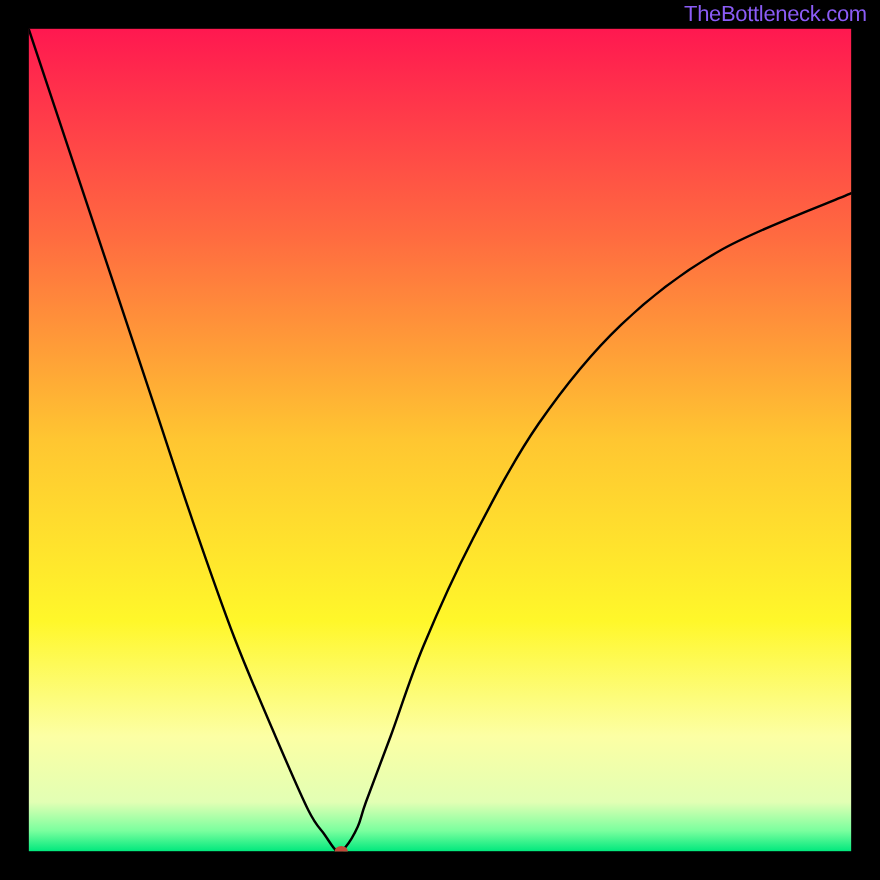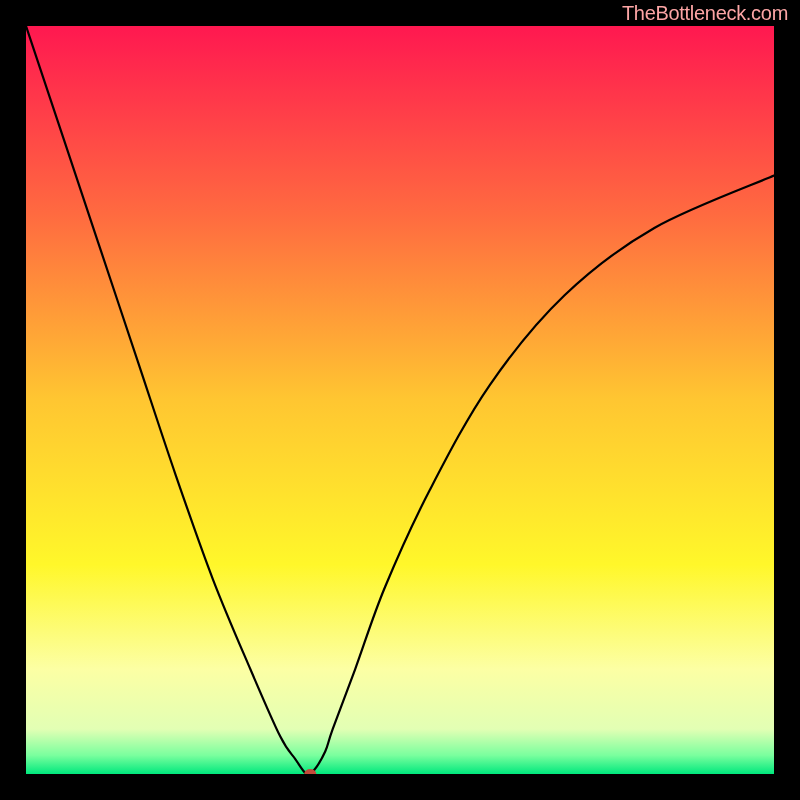--- a/index.html
+++ b/index.html
@@ -8,21 +8,21 @@
     width: 800px;
     height: 800px;
     background: #000;
     position: relative;
     font-family: Arial, sans-serif;
   }
   .watermark {
     position: absolute;
     top: 2px;
     right: 12px;
-    color: #fca5a5;
+    color: #8b5cf6;
     font-size: 20px;
     font-weight: 500;
     z-index: 10;
     letter-spacing: -0.3px;
   }
   .plot-area {
     position: absolute;
     top: 26px;
     left: 26px;
     width: 748px;

